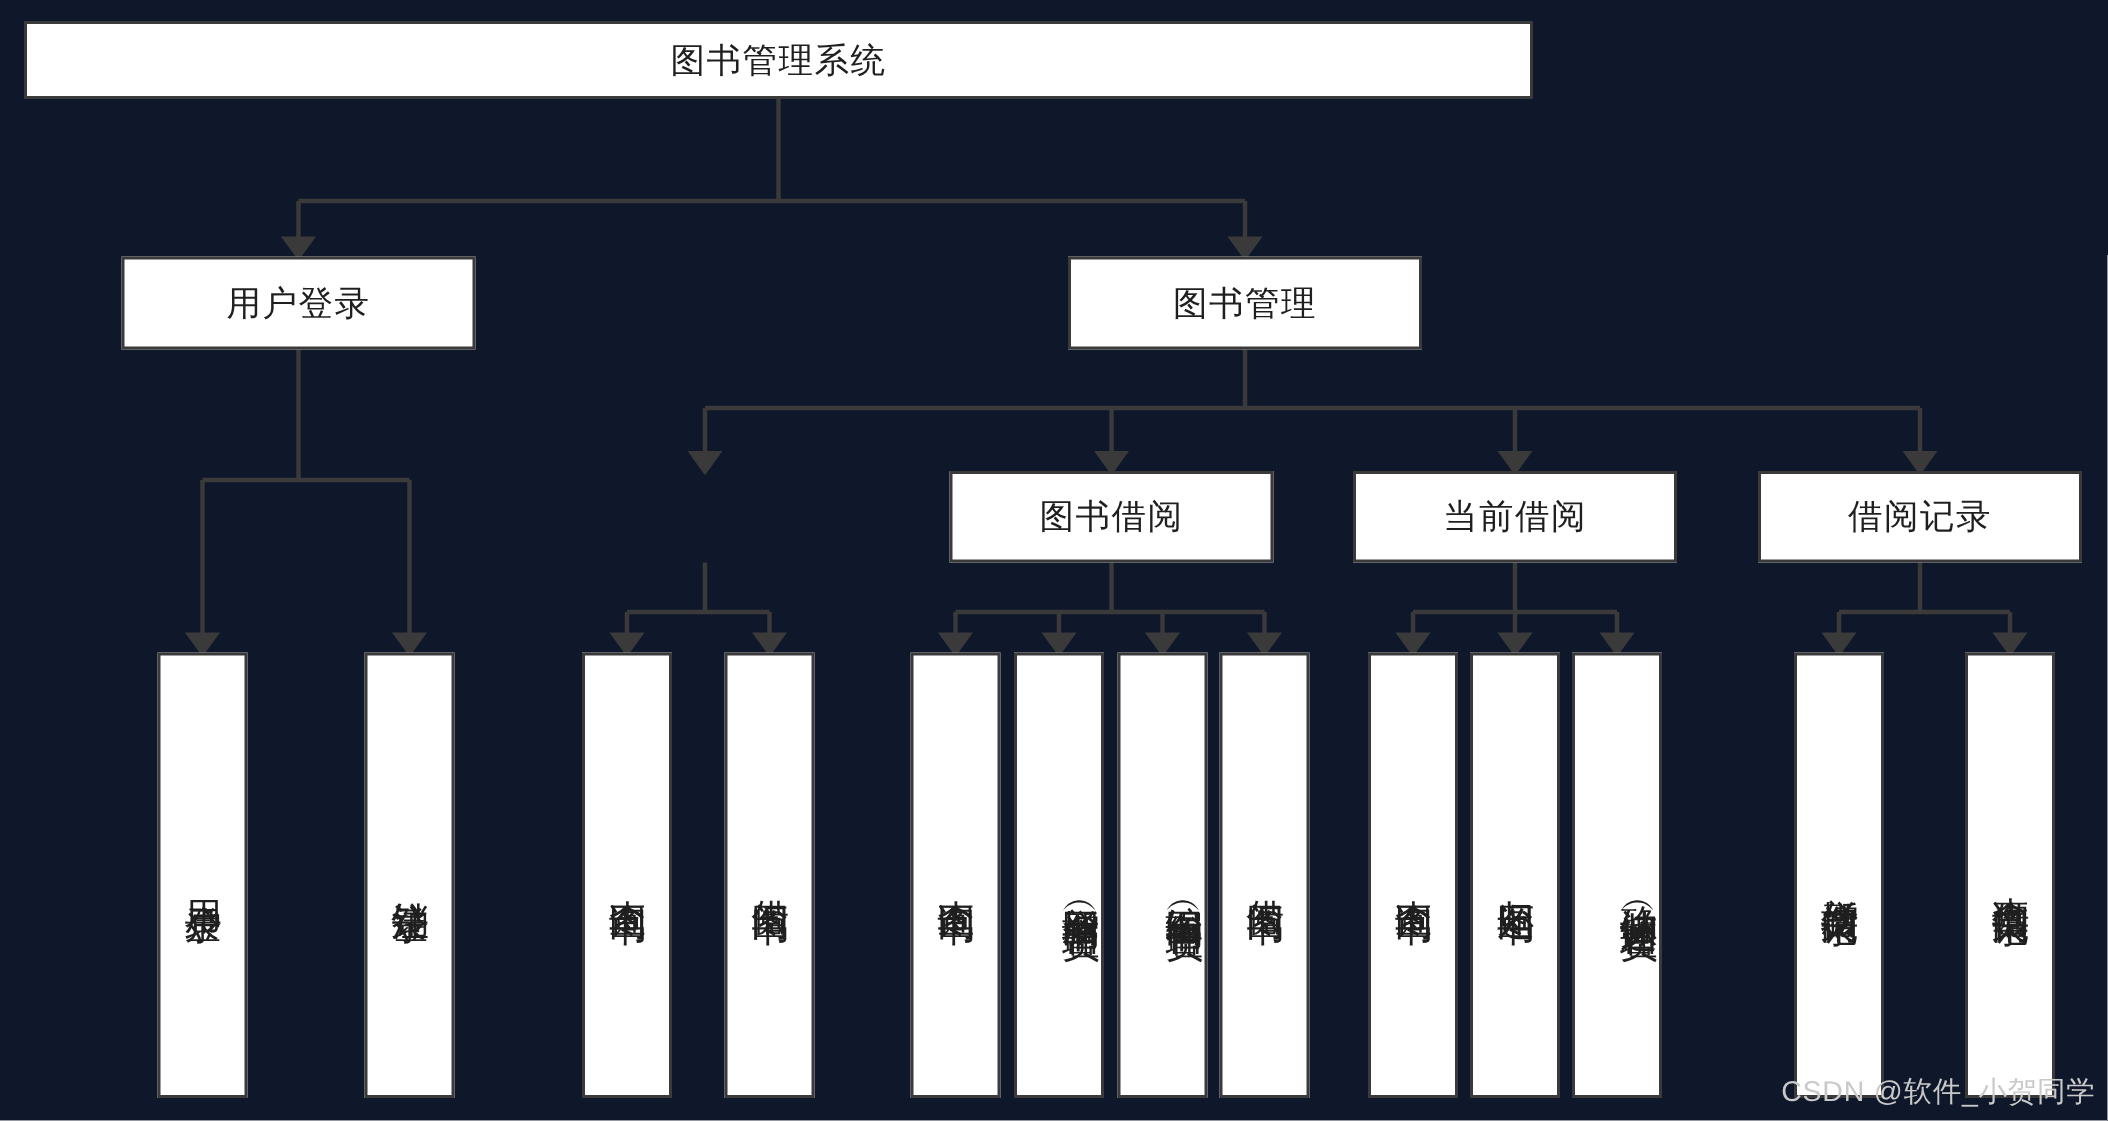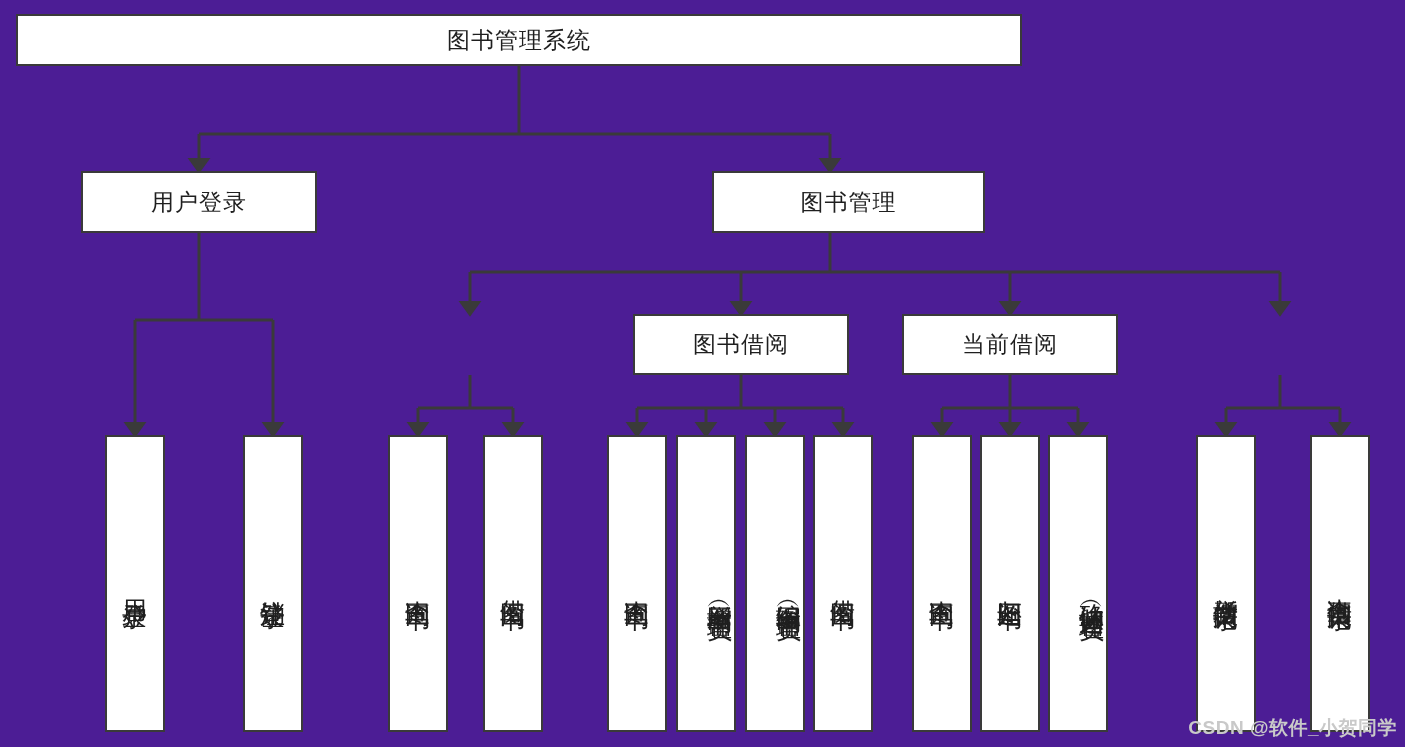--- a/index.html
+++ b/index.html
@@ -7,21 +7,21 @@
     padding: 0;
     background: #ffffff;
   }
   body {
     font-family: "Liberation Sans", "DejaVu Sans", sans-serif;
   }
   #diagram-root {
     position: relative;
     width: 1405px;
     height: 747px;
-    background: #4c1d95;
+    background: #0f172a;
     overflow: hidden;
   }
   #tree-svg {
     position: absolute;
     left: 0;
     top: 0;
     width: 1405px;
     height: 747px;
   }
   .node-box {
@@ -53,21 +53,20 @@
     padding-top: 0;
   }
   .watermark {
     position: absolute;
     right: 8px;
     bottom: 6px;
     font-size: 19px;
     color: #c9c9c9;
     white-space: nowrap;
     letter-spacing: 0.5px;
-    font-weight: bold;
   }
 </style>
 </head>
 <body>
 
 <div id="diagram-root">
 
   <svg id="tree-svg" viewBox="0 0 1405 747">
     <defs>
       <marker id="arrowhead" markerWidth="9" markerHeight="9" refX="2.8" refY="4.5" orient="auto" markerUnits="strokeWidth">
@@ -117,24 +116,25 @@
       <path d="M1280,375 L1280,408"></path>
       <path d="M1226,408 L1340,408"></path>
       <path d="M1226,408 L1226,430" marker-end="url(#arrowhead)"></path>
       <path d="M1340,408 L1340,430" marker-end="url(#arrowhead)"></path>
     </g>
   </svg>
 
   <div class="node-box node-h" style="left:16px; top:14px; width:1006px; height:52px;">图书管理系统</div>
 
   <div class="node-box node-h" style="left:81px; top:171px; width:236px; height:62px;">用户登录</div>
-  <div class="node-box node-h" style="left:712px; top:171px; width:273px; height:62px;">图书管理</div>
+  <div class="node-box node-h" style="left:712px; top:171px; width:236px; height:62px;">图书管理</div>
 
   <div class="node-box node-h" style="left:902px; top:314px; width:216px; height:61px;">当前借阅</div>
   <div class="node-box node-h" style="left:633px; top:314px; width:216px; height:61px;">图书借阅</div>
+  <div class="node-box node-h" style="left:1172px; top:314px; width:216px; height:61px;">借阅记录</div>
 
   <div class="node-box node-v vcenter" style="left:105px; top:435px; width:60px; height:297px;">用户登录</div>
   <div class="node-box node-v vcenter" style="left:243px; top:435px; width:60px; height:297px;">注销登录</div>
 
   <div class="node-box node-v vcenter" style="left:388px; top:435px; width:60px; height:297px;">查询图书</div>
   <div class="node-box node-v vcenter" style="left:483px; top:435px; width:60px; height:297px;">借阅图书</div>
 
   <div class="node-box node-v vcenter" style="left:607px; top:435px; width:60px; height:297px;">查询图书</div>
   <div class="node-box node-v" style="left:676px; top:435px; width:60px; height:297px;">新增图书（管理员）</div>
   <div class="node-box node-v" style="left:745px; top:435px; width:60px; height:297px;">编辑图书（管理员）</div>

